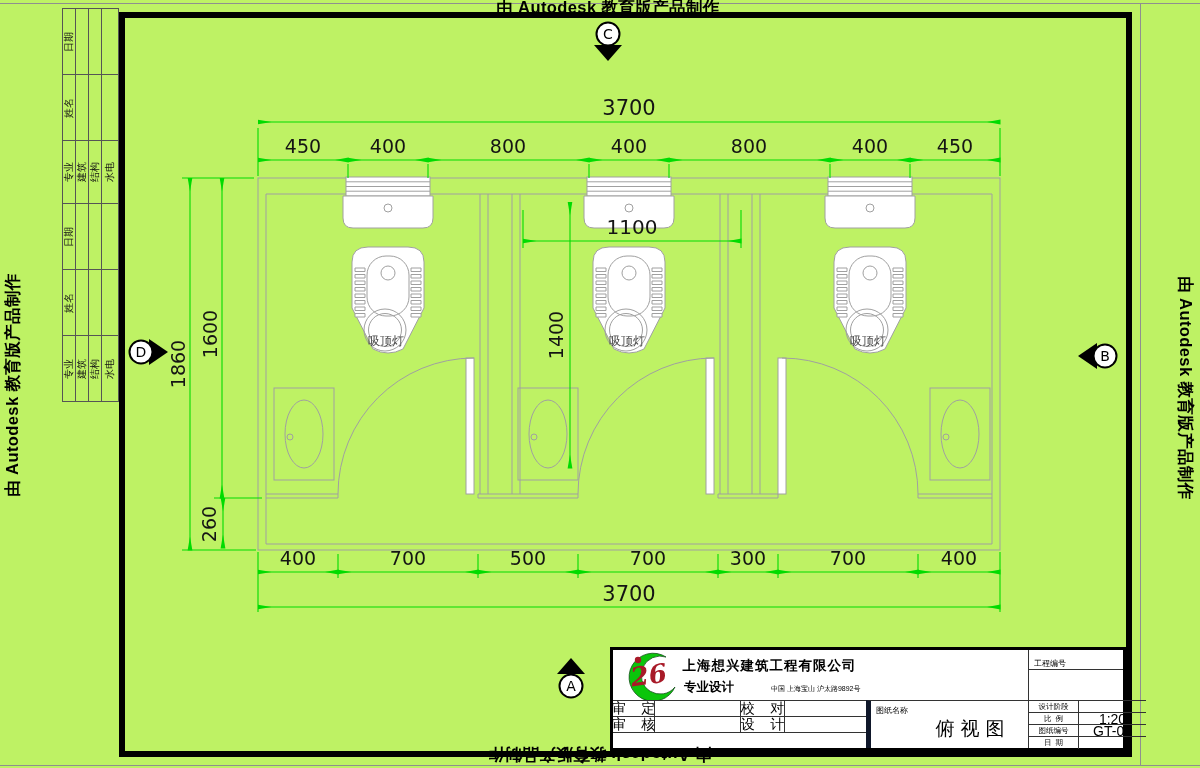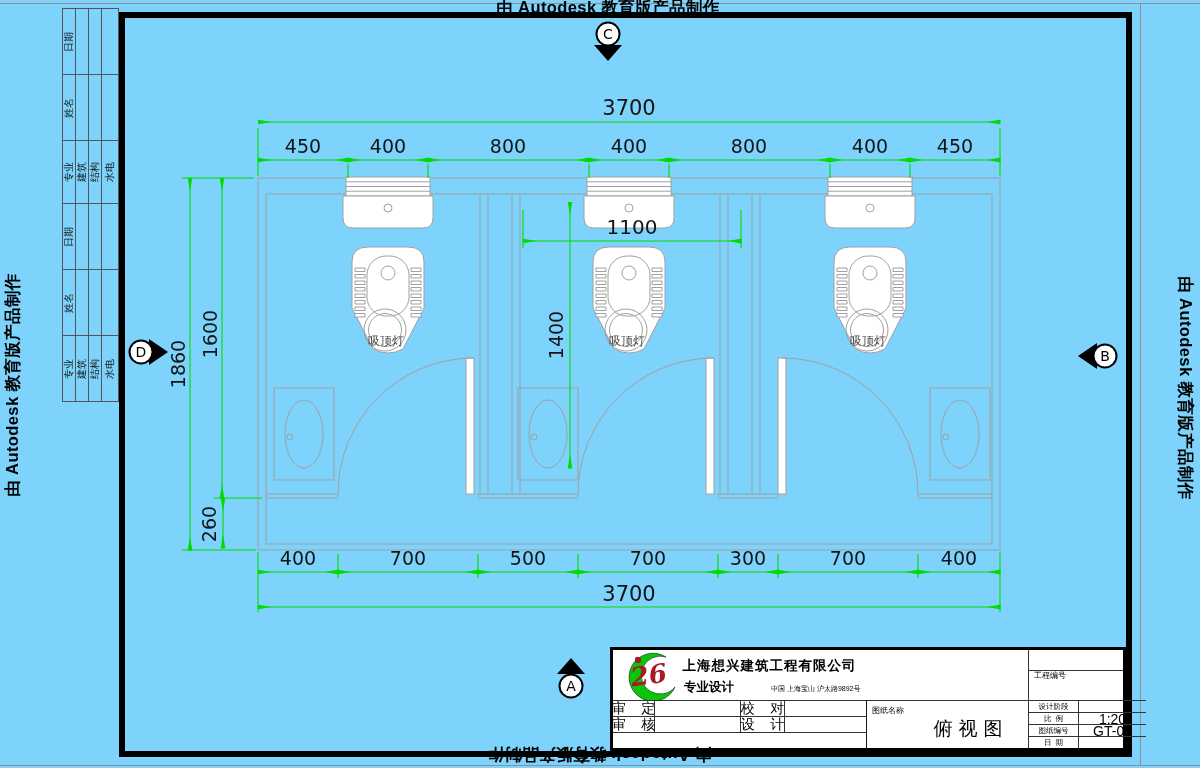--- a/index.html
+++ b/index.html
@@ -1,16 +1,16 @@
 <!DOCTYPE html>
 <html><head>
 <meta charset="utf-8">
 <style>
   html,body{margin:0;padding:0;background:#fff;}
-  .sheet{position:relative;width:1200px;height:768px;background:#7dd3fc;overflow:hidden;
+  .sheet{position:relative;width:1200px;height:768px;background:#bef264;overflow:hidden;
          font-family:"Liberation Sans","DejaVu Sans",sans-serif;}
   .hline{position:absolute;left:0;width:1200px;height:1px;background:#8f8f8f;}
   .vline{position:absolute;width:1px;background:#8f8f8f;}
   .frame{position:absolute;left:119px;top:12px;width:1013px;height:745px;
          border:6px solid #000;box-sizing:border-box;}
   .plan-svg{position:absolute;left:0;top:0;pointer-events:none;}
 
   
   .wm{position:absolute;font-weight:700;font-size:16.5px;color:#000;white-space:nowrap;letter-spacing:.4px;z-index:5;}
   .wm-top{left:608px;top:8px;transform:translate(-50%,-50%);}
@@ -40,22 +40,22 @@
   .tb-address{position:absolute;left:158px;top:34px;width:95px;font-size:7px;color:#000;white-space:nowrap;}
   .tb-signgrid{position:absolute;left:0;top:50px;width:253px;height:48px;border-top:1px solid #333;
                display:grid;grid-template-columns:42px 86px 44px 81px;grid-auto-rows:16px;}
   .sg-c{border-right:1px solid #333;border-bottom:1px solid #333;display:flex;align-items:center;
         justify-content:center;font-size:14px;white-space:pre;color:#000;}
   .sg-c.nr{border-right:none;}
   .sg-c.nb{border-bottom:none;margin-top:46px;}
   .tb-proj{position:absolute;left:253px;top:0;width:162px;height:50px;border-left:1px solid #333;}
   .cell-label{position:absolute;left:5px;top:4px;font-size:8px;color:#000;}
   .tb-projno{position:absolute;left:415px;top:0;width:95px;height:50px;border-left:1px solid #333;}
-  .pn-top{height:20px;border-bottom:1px solid #333;font-size:8px;padding:20px 0 0 5px;}
-  .tb-dname{position:absolute;left:253px;top:50px;width:162px;height:48px;border-left:1px solid #0f172a;
+  .pn-top{height:20px;border-bottom:1px solid #333;font-size:8px;padding:8px 0 0 5px;}
+  .tb-dname{position:absolute;left:253px;top:50px;width:162px;height:48px;border-left:5px solid #0f172a;
             border-top:1px solid #333;padding-left:47px;}
   .dname-val{margin-top:15px;text-align:center;font-size:19px;letter-spacing:6px;color:#000;}
   .tb-meta{position:absolute;left:415px;top:50px;width:118px;height:48px;border-left:1px solid #333;
            border-top:1px solid #333;display:grid;grid-template-columns:50px 1fr;grid-auto-rows:12px;}
   .m-l{border-right:1px solid #333;border-bottom:1px solid #333;display:flex;align-items:center;
        justify-content:center;font-size:7.5px;white-space:pre;color:#000;}
   .m-v{border-bottom:1px solid #333;display:flex;align-items:center;justify-content:center;
        font-size:14px;color:#000;}
   .m-l.nb,.m-v.nb{border-bottom:none;}
 

